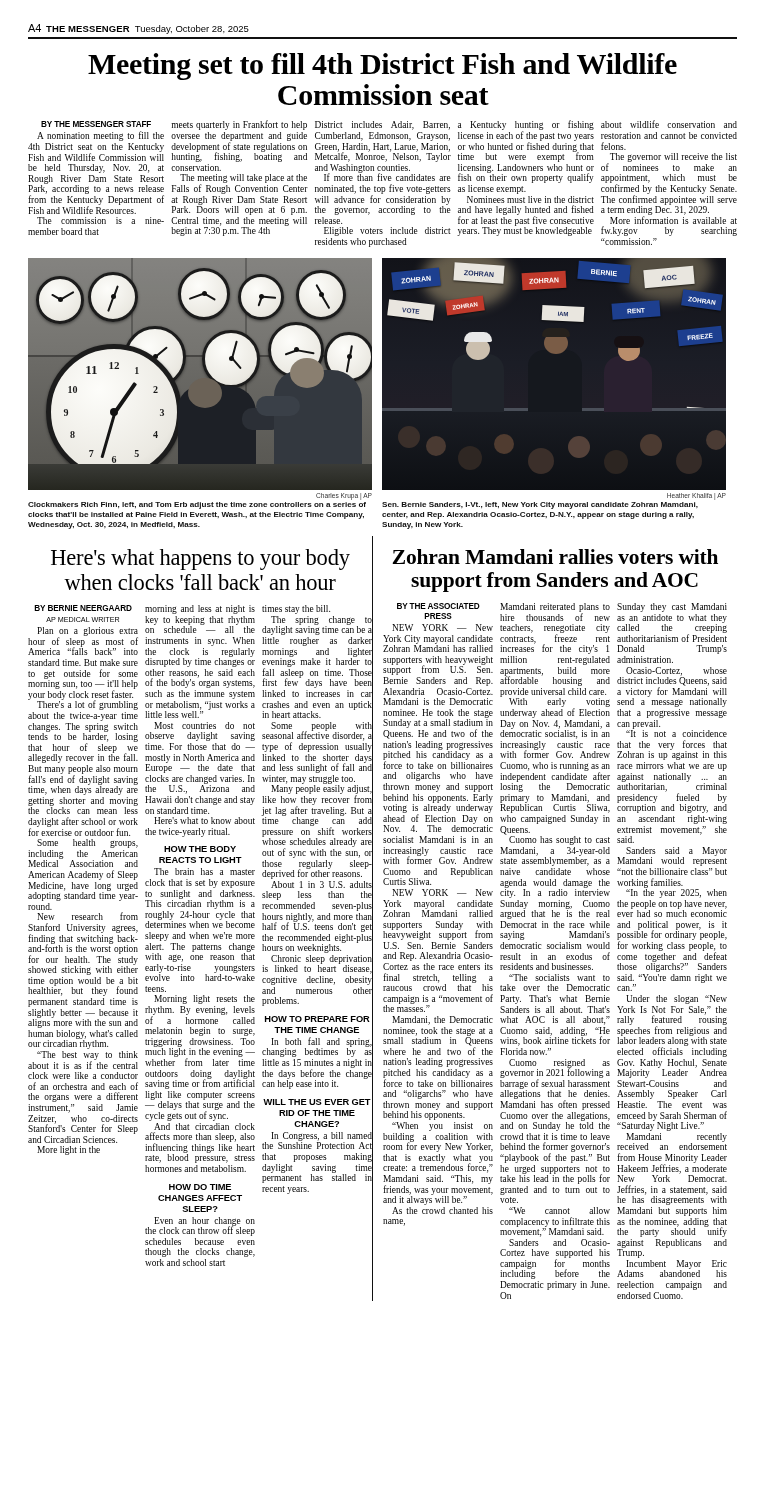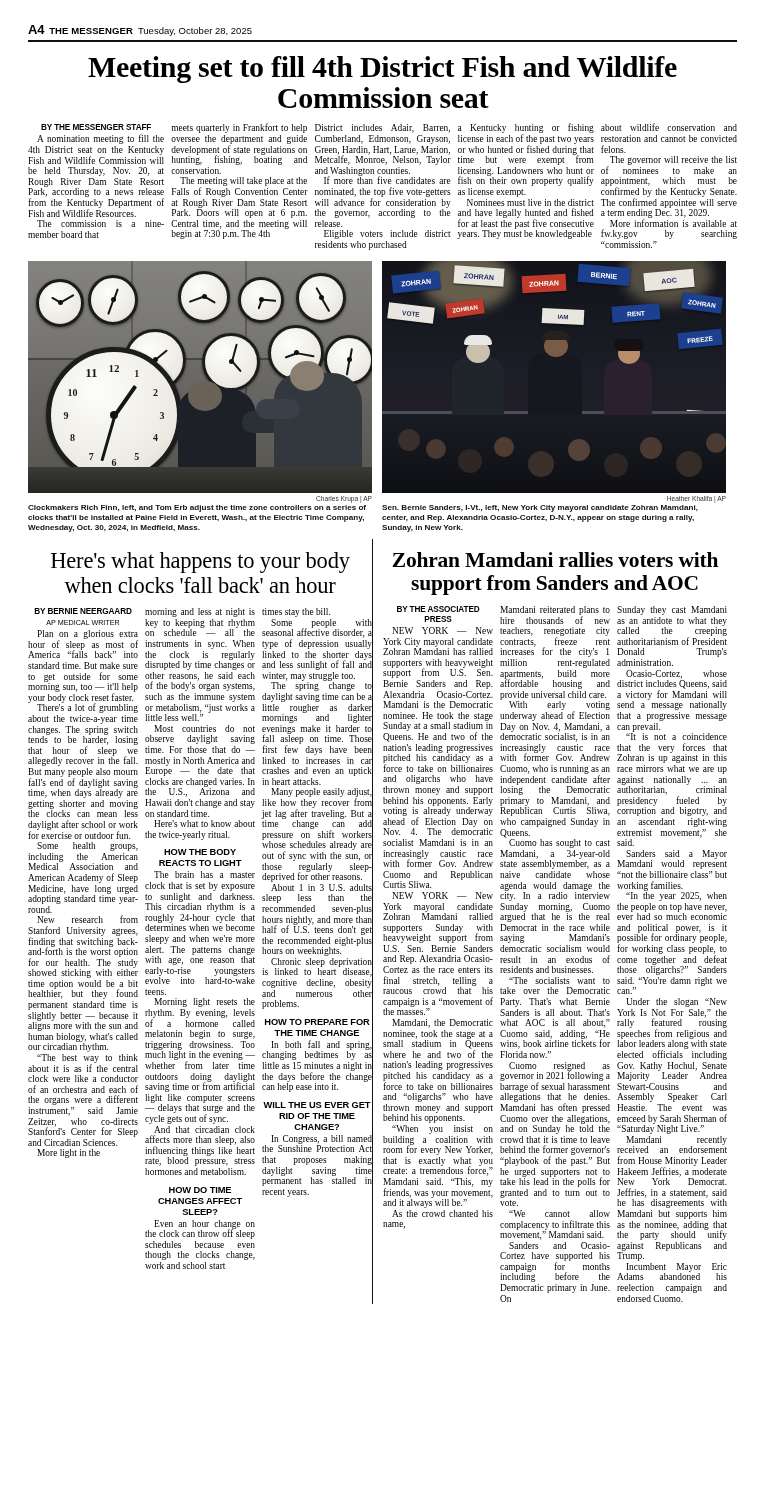--- a/index.html
+++ b/index.html
@@ -25,22 +25,22 @@
   
   .masthead {
     display: flex;
     align-items: baseline;
     gap: 5px;
     padding-top: 22px;
     padding-bottom: 3px;
   }
   .masthead .folio {
     font-family: "Liberation Sans", sans-serif;
-    font-weight: bold;
-    font-size: 13px;
+    font-weight: normal;
+    font-size: 11px;
     letter-spacing: -0.2px;
   }
   .masthead .paper {
     font-family: "Liberation Sans", sans-serif;
     font-weight: bold;
     font-size: 9.5px;
     letter-spacing: 0.1px;
   }
   .masthead .date {
     font-family: "Liberation Sans", sans-serif;
@@ -413,22 +413,22 @@
           <div class="subhead">HOW THE BODY REACTS TO LIGHT</div>
           <p>The brain has a master clock that is set by exposure to sunlight and darkness. This circadian rhythm is a roughly 24-hour cycle that determines when we become sleepy and when we're more alert. The patterns change with age, one reason that early-to-rise youngsters evolve into hard-to-wake teens.</p>
           <p>Morning light resets the rhythm. By evening, levels of a hormone called melatonin begin to surge, triggering drowsiness. Too much light in the evening — whether from later time outdoors doing daylight saving time or from artificial light like computer screens — delays that surge and the cycle gets out of sync.</p>
           <p>And that circadian clock affects more than sleep, also influencing things like heart rate, blood pressure, stress hormones and metabolism.</p>
           <div class="subhead">HOW DO TIME CHANGES AFFECT SLEEP?</div>
           <p>Even an hour change on the clock can throw off sleep schedules because even though the clocks change, work and school start</p>
         </div>
 
         <div class="col">
           <p class="noind">times stay the bill.</p>
+          <p>The spring change to daylight saving time can be a little rougher as darker mornings and lighter evenings make it harder to fall asleep on time. Those first few days have been linked to increases in car crashes and even an uptick in heart attacks.</p>
           <p>Some people with seasonal affective disorder, a type of depression usually linked to the shorter days and less sunlight of fall and winter, may struggle too.</p>
-          <p>The spring change to daylight saving time can be a little rougher as darker mornings and lighter evenings make it harder to fall asleep on time. Those first few days have been linked to increases in car crashes and even an uptick in heart attacks.</p>
           <p>Many people easily adjust, like how they recover from jet lag after traveling. But a time change can add pressure on shift workers whose schedules already are out of sync with the sun, or those regularly sleep-deprived for other reasons.</p>
           <p>About 1 in 3 U.S. adults sleep less than the recommended seven-plus hours nightly, and more than half of U.S. teens don't get the recommended eight-plus hours on weeknights.</p>
           <p>Chronic sleep deprivation is linked to heart disease, cognitive decline, obesity and numerous other problems.</p>
           <div class="subhead">HOW TO PREPARE FOR THE TIME CHANGE</div>
           <p>In both fall and spring, changing bedtimes by as little as 15 minutes a night in the days before the change can help ease into it.</p>
           <div class="subhead">WILL THE US EVER GET RID OF THE TIME CHANGE?</div>
           <p>In Congress, a bill named the Sunshine Protection Act that proposes making daylight saving time permanent has stalled in recent years.</p>
         </div>
       </div>
     </div>

